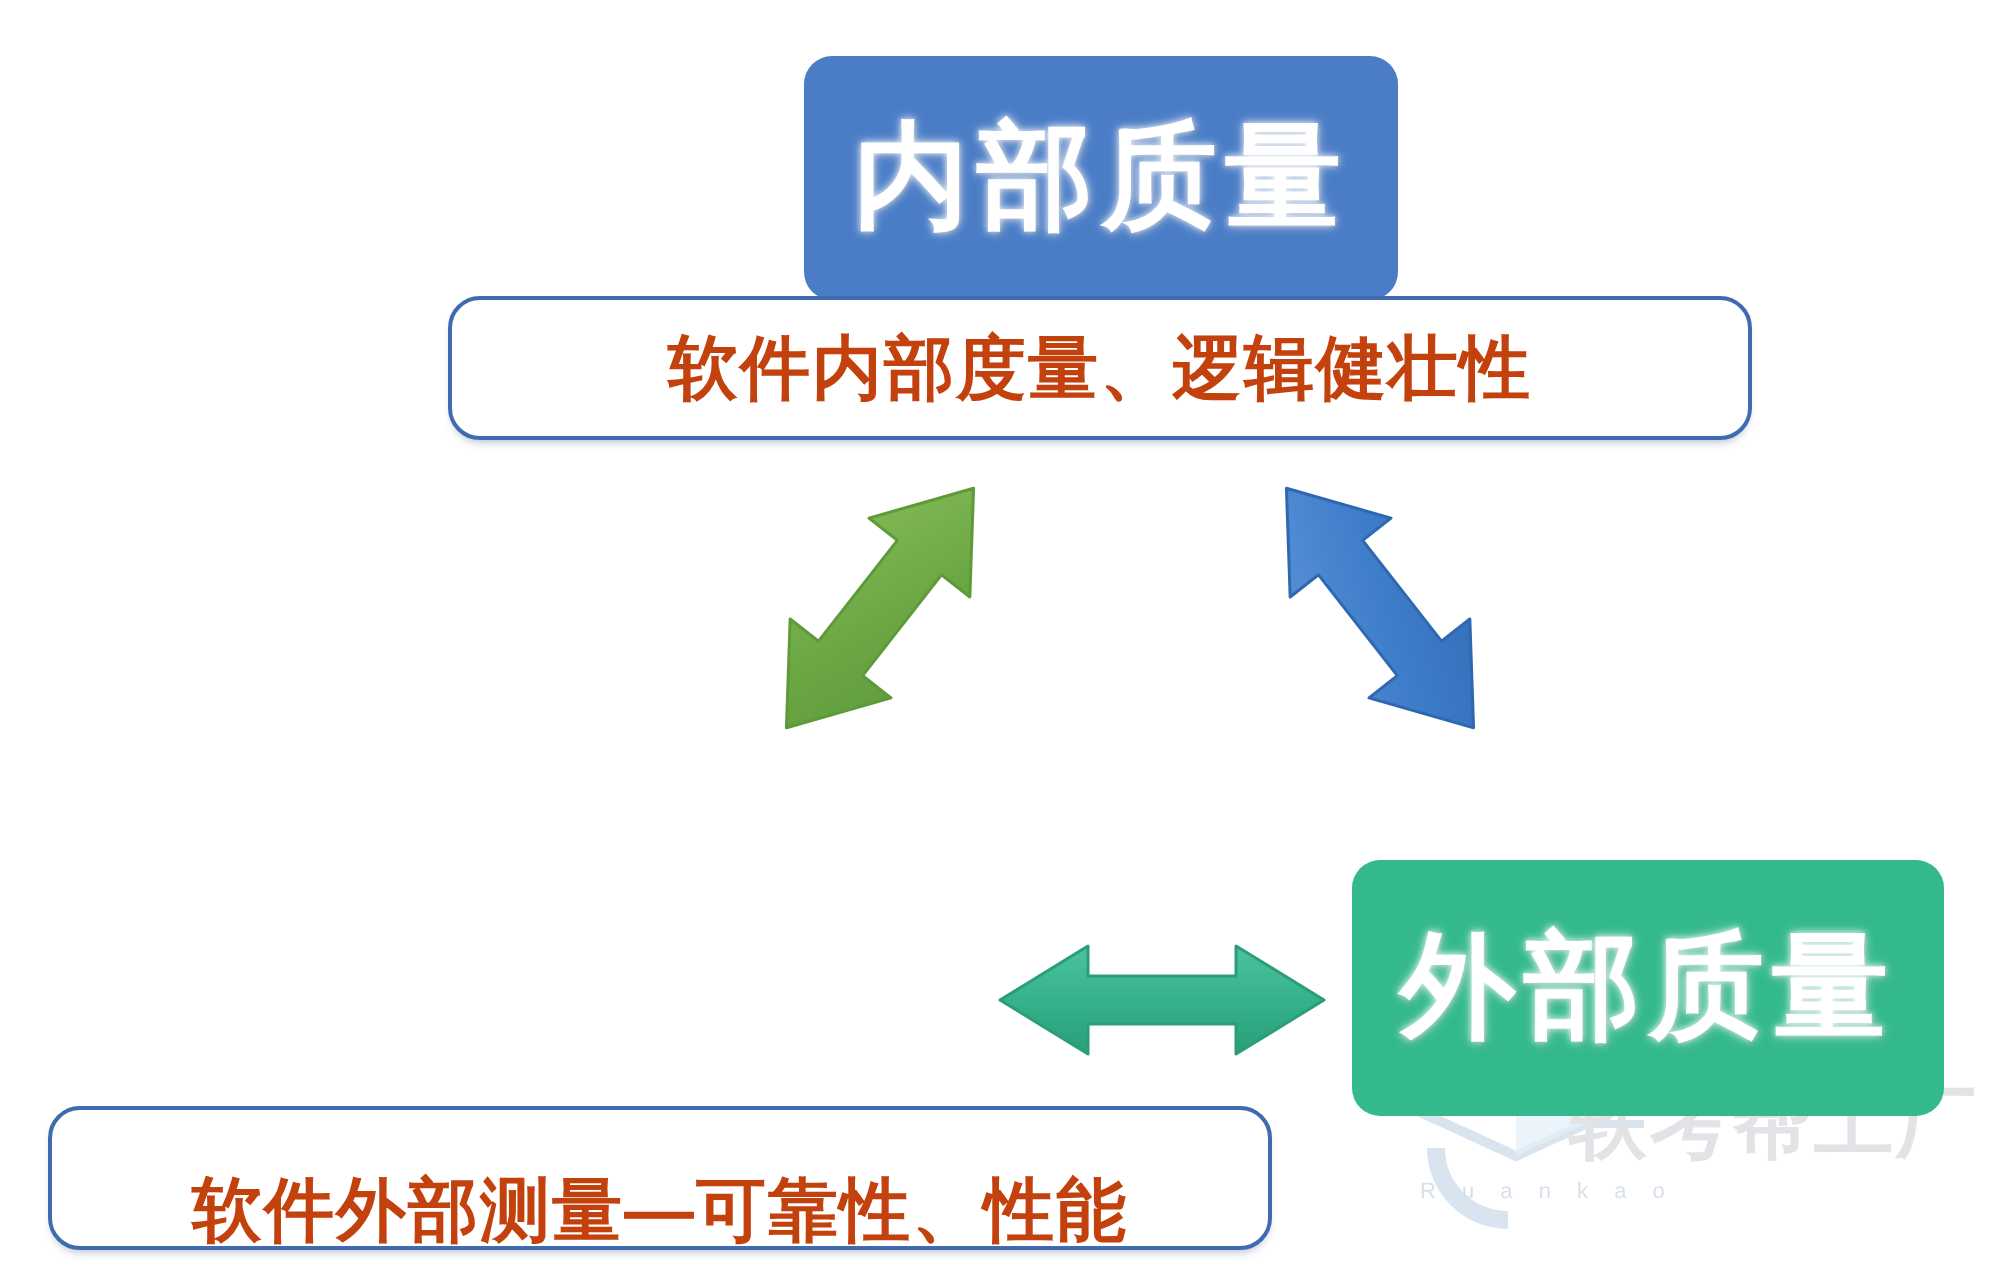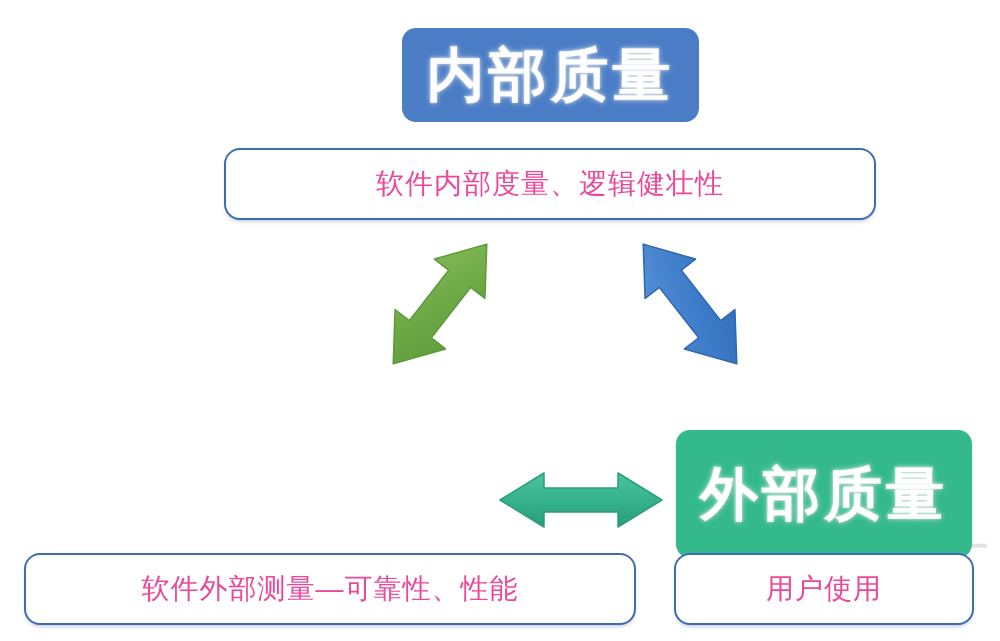--- a/index.html
+++ b/index.html
@@ -36,21 +36,21 @@
     line-height: 1;
     white-space: nowrap;
     text-shadow:
        0 0 3px rgba(255,255,255,.85),
        0 0 6px rgba(255,255,255,.55),
        1px 1px 2px rgba(0,0,0,.18);
   }
 
   #card-internal {
     left: 402px; top: 28px;
-    width: 297px; height: 94px;
+    width: 297px; height: 122px;
     background: #4a7dc6;
   }
   #card-external {
     left: 184px; top: 430px;
     width: 296px; height: 128px;
     background: #7cb34a;
   }
   #card-inuse {
     left: 676px; top: 430px;
     width: 296px; height: 128px;
@@ -64,35 +64,35 @@
     border: 2px solid #3f6cb0;
     border-radius: 16px;
     box-sizing: border-box;
     display: flex;
     align-items: center;
     justify-content: center;
     z-index: 3;
     box-shadow: 0 3px 4px -2px rgba(90,110,150,.45);
   }
   .caption-text {
-    color: #ec4899;
-    font-size: 28px;
-    font-weight: 400;
+    color: #c2410c;
+    font-size: 35px;
+    font-weight: 700;
     line-height: 1;
     white-space: nowrap;
     letter-spacing: 1px;
   }
 
   #caption-internal {
     left: 224px; top: 148px;
     width: 652px; height: 72px;
   }
   #caption-external {
     left: 24px; top: 553px;
-    width: 612px; height: 72px;
+    width: 612px; height: 72px; align-items: flex-end;
   }
   #caption-inuse {
     left: 674px; top: 553px;
     width: 300px; height: 72px;
   }
 
   
   #watermark {
     position: absolute;
     left: 700px;
@@ -192,17 +192,14 @@
     <span class="caption-text">软件内部度量、逻辑健壮性</span>
   </div>
 
   <div id="caption-external" class="caption">
     <span class="caption-text">软件外部测量—可靠性、性能</span>
   </div>
 
   <div id="card-inuse" class="card">
     <span class="card-title">外部质量</span>
   </div>
-  <div id="caption-inuse" class="caption">
-    <span class="caption-text">用户使用</span>
-  </div>
 
 </div>
 
 </body></html>

